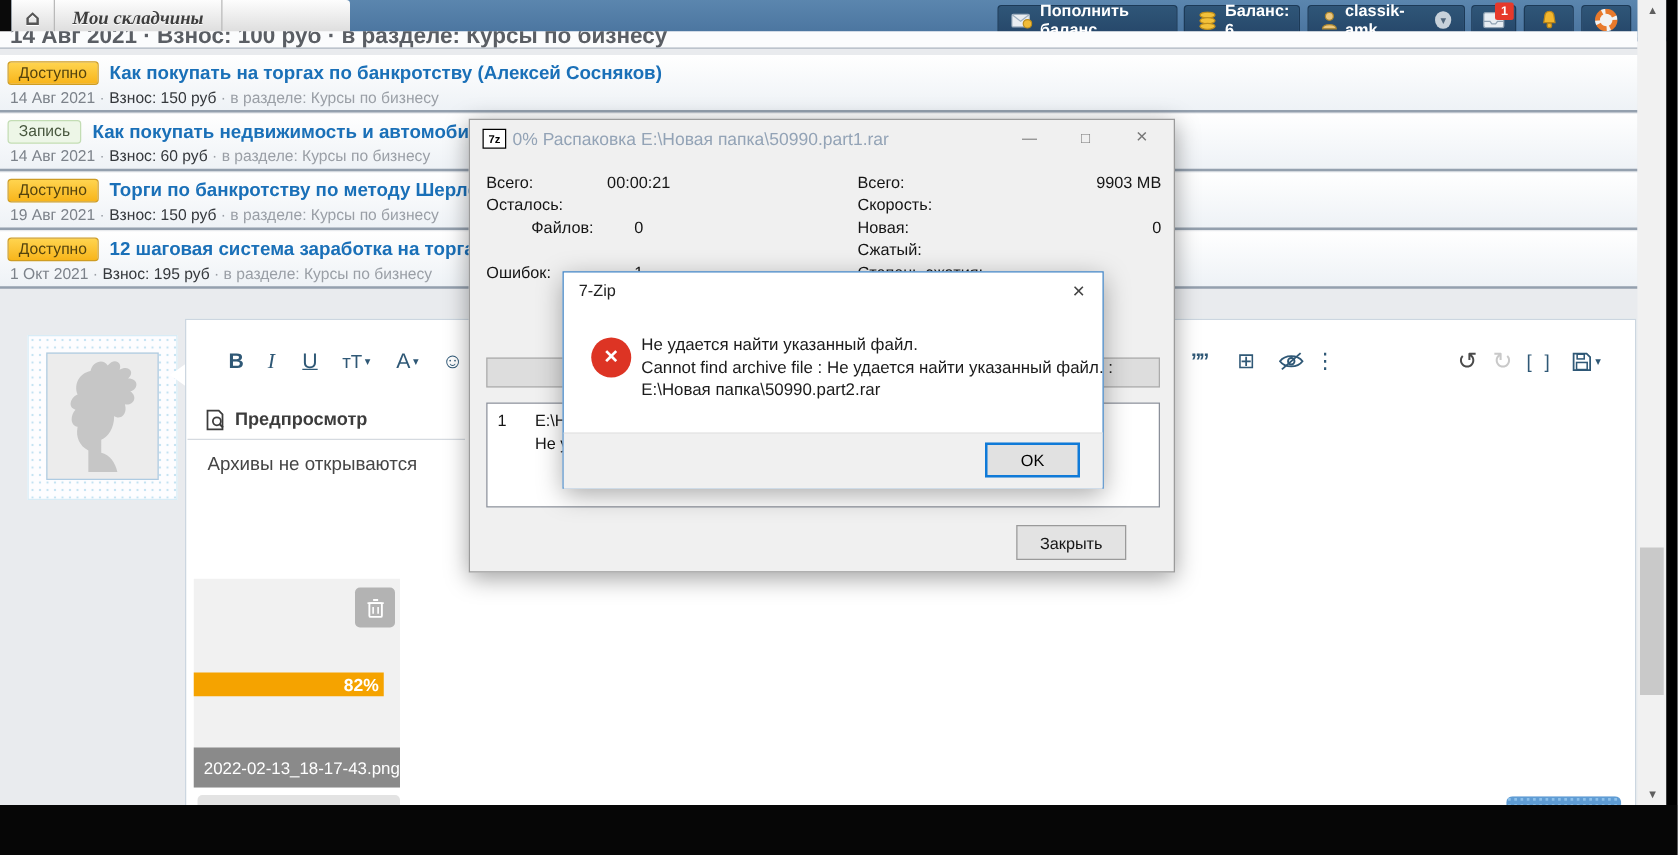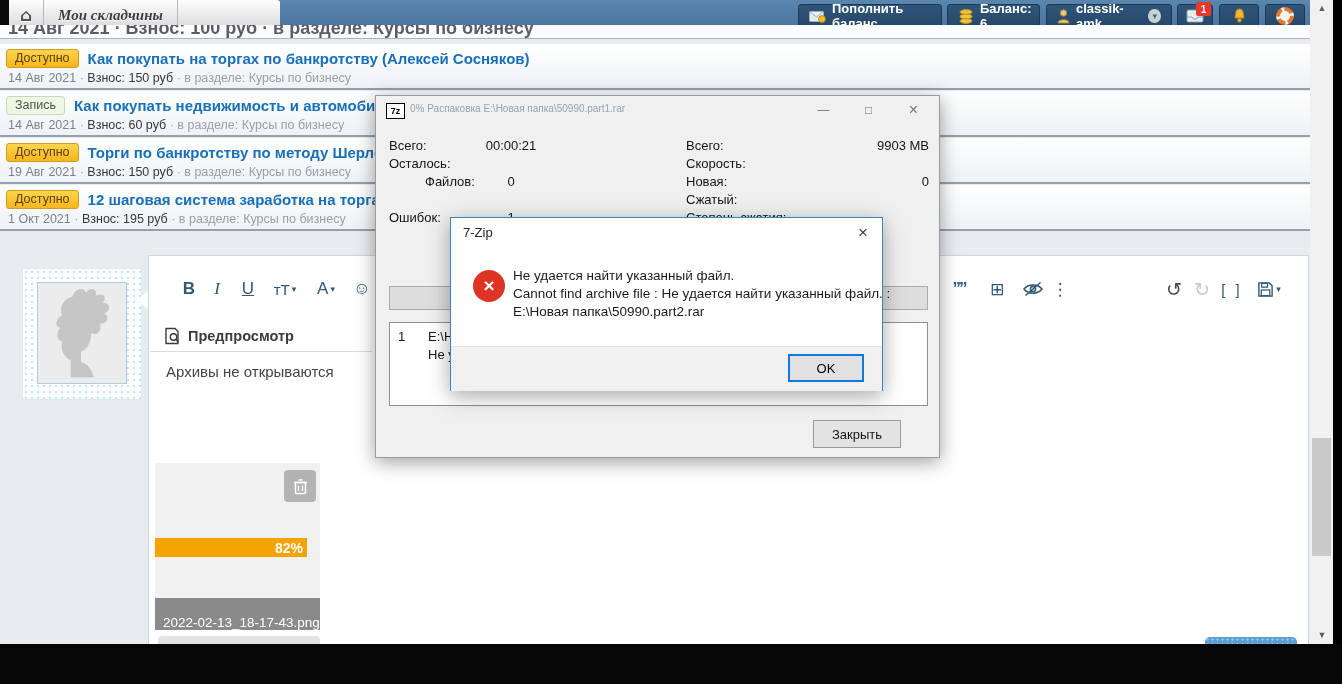--- a/index.html
+++ b/index.html
@@ -49,37 +49,37 @@
   .preview-row{left:164px;top:327px;display:flex;align-items:center;gap:7px;cursor:pointer;}
   .preview-label{font-size:14.5px;font-weight:bold;color:#3c3c3c;}
   .divider{left:150px;top:351px;width:222px;border-bottom:1px solid #d5dae0;}
   .bodytext{left:166px;top:363px;font-size:15px;color:#454545;}
   .thumb{left:155px;top:463px;width:165px;height:167px;background:#f1f1f1;}
   .trash-btn{position:absolute;right:4px;top:7px;width:32px;height:32px;background:#b3b3b3;border-radius:4px;
              display:flex;align-items:center;justify-content:center;cursor:pointer;}
   .upbar{position:absolute;left:0;top:75px;width:135px;height:19px;background:#f5a300;display:flex;
          align-items:center;justify-content:flex-end;padding-left:17px;}
   .upbar span{color:#fff;font-size:14px;font-weight:bold;padding-right:4px;}
-  .caption{position:absolute;left:0;bottom:0;width:165px;height:32px;background:#8a8a8a;display:flex;align-items:flex-end;}
+  .caption{position:absolute;left:0;bottom:0;width:165px;height:32px;background:#8a8a8a;display:flex;align-items:center;}
   .caption span{color:#fff;font-size:13.5px;padding-left:8px;white-space:nowrap;}
   .sliver-gray{left:158px;top:636px;width:162px;height:8px;background:#e3e3e3;border-radius:4px 4px 0 0;}
   .sliver-blue{left:1205px;top:637px;width:92px;height:7px;background:#5f9cd4;border-radius:5px 5px 0 0;
                background-image:radial-gradient(#8cc0ea 1px,transparent 1.2px);background-size:5px 5px;}
   
   .sb-track{left:1310px;top:0;width:23px;height:644px;background:#f1f1f1;}
   .sb-thumb{left:1312px;top:438px;width:19px;height:118px;background:#c9c9c9;}
   .sb-arrow{left:1314px;width:16px;color:#5f5f5f;font-size:9px;text-align:center;cursor:pointer;}
   .black-right{left:1333px;top:0;width:9px;height:684px;background:#000;}
   
   .szwin{left:375px;top:95px;width:565px;height:363px;background:#f0f0f0;border:1px solid #9b9b9b;
          box-shadow:0 4px 18px rgba(0,0,0,.38);box-sizing:border-box;z-index:10;font-size:13px;color:#151515;}
   .sz-title{position:absolute;left:0;top:0;width:100%;height:28px;}
   .sz-ico{position:absolute;left:10px;top:7px;width:17px;height:14px;background:#fff;border:1px solid #000;
           font-size:9px;font-weight:bold;color:#000;display:flex;align-items:center;justify-content:center;}
-  .sz-tt{position:absolute;left:34px;top:7px;color:#93a3b6;font-size:10px;white-space:nowrap;}
+  .sz-tt{position:absolute;left:34px;top:7px;color:#93a3b6;font-size:14px;white-space:nowrap;}
   .wbtn{position:absolute;top:0;width:45px;height:28px;display:flex;align-items:center;justify-content:center;
         color:#777;font-size:12px;cursor:pointer;}
   .stat-l{position:absolute;left:13px;} .stat-lv{position:absolute;left:13px;width:244px;text-align:center;}
   .stat-r{position:absolute;left:310px;} .stat-rv{position:absolute;left:310px;width:243px;text-align:right;}
   .sz-prog{position:absolute;left:13px;top:190px;width:537px;height:22px;background:#dddddd;border:1px solid #ababab;}
   .sz-list{position:absolute;left:13px;top:226px;width:537px;height:82px;background:#fff;border:1px solid #8a8f99;}
   .sz-close{position:absolute;left:437px;top:324px;width:86px;height:26px;background:#e3e3e3;border:1px solid #9a9a9a;
             display:flex;align-items:center;justify-content:center;font-size:13px;cursor:pointer;}
   
   .dlg{left:450px;top:217px;width:433px;height:174px;background:#fff;border:1px solid #3f82c4;

